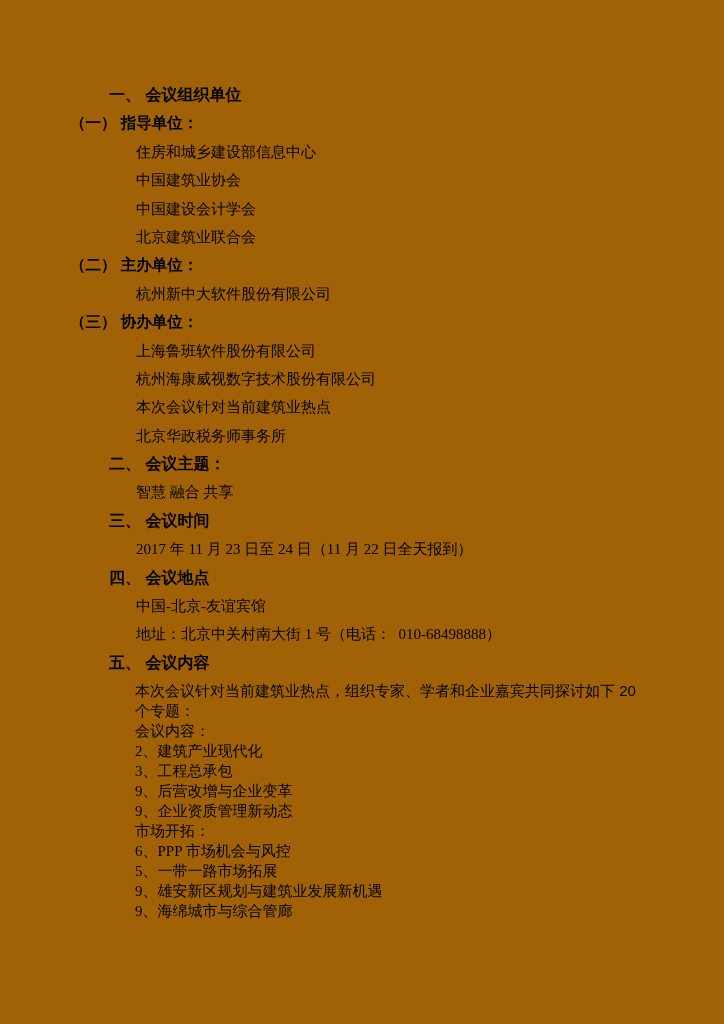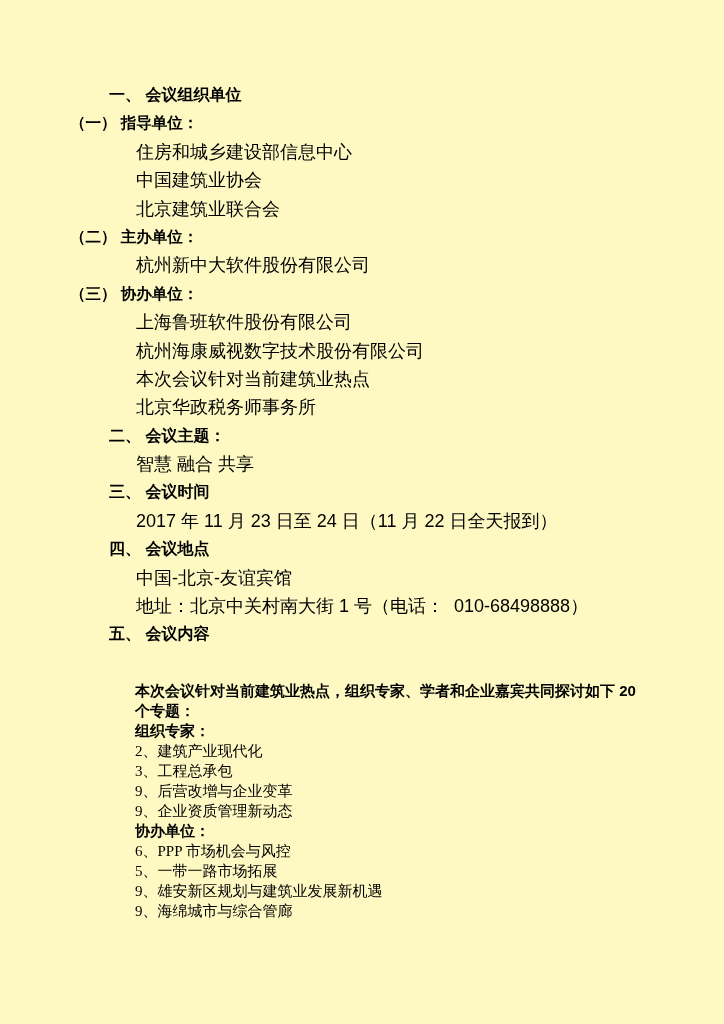--- a/index.html
+++ b/index.html
@@ -21,22 +21,22 @@
   
   .top-section {
     position: absolute;
     top: 81px;
     left: 0;
     width: 724px;
   }
   .top-section .line {
     height: 28.4px;
     line-height: 28.4px;
-    font-size: 18px;
-    font-family: Liberation Sans, sans-serif;
+    font-size: 15px;
+    font-family: Liberation Serif, serif;
   }
   .top-section .line.h1 {
     font-size: 16px;
     font-weight: 700;
     padding-left: 109px;
     font-family: "Liberation Sans", "DejaVu Sans", sans-serif;
   }
   .top-section .line.h2 {
     font-size: 15.5px;
     font-weight: 700;
@@ -54,57 +54,58 @@
     width: 724px;
   }
   .content-section .line {
     height: 20px;
     line-height: 20px;
     font-size: 15px;
     font-family: "Liberation Serif", "DejaVu Serif", serif;
     padding-left: 135px;
   }
   .content-section .line.bold {
-    font-weight: 700;
+    font-weight: 400;
     font-family: "Liberation Sans", "DejaVu Sans", sans-serif;
   }
 </style>
 </head>
 <body>
 
-<div class="page" style="background: #fef9c3; color: rgb(0, 0, 0);">
+<div class="page" style="background: #a16207; color: rgb(0, 0, 0);">
   <div class="top-section" id="top-section">
       <div class="line h1">一、 会议组织单位</div>
       <div class="line h2">（一） 指导单位：</div>
       <div class="line body">住房和城乡建设部信息中心</div>
       <div class="line body">中国建筑业协会</div>
+      <div class="line body">中国建设会计学会</div>
       <div class="line body">北京建筑业联合会</div>
       <div class="line h2">（二） 主办单位：</div>
       <div class="line body">杭州新中大软件股份有限公司</div>
       <div class="line h2">（三） 协办单位：</div>
       <div class="line body">上海鲁班软件股份有限公司</div>
       <div class="line body">杭州海康威视数字技术股份有限公司</div>
       <div class="line body">本次会议针对当前建筑业热点</div>
       <div class="line body">北京华政税务师事务所</div>
       <div class="line h1">二、 会议主题：</div>
       <div class="line body">智慧 融合 共享</div>
       <div class="line h1">三、 会议时间</div>
       <div class="line body">2017 年 11 月 23 日至 24 日（11 月 22 日全天报到）</div>
       <div class="line h1">四、 会议地点</div>
       <div class="line body">中国-北京-友谊宾馆</div>
       <div class="line body">地址：北京中关村南大街 1 号（电话：  010-68498888）</div>
       <div class="line h1">五、 会议内容</div>
     </div>
   <div class="content-section" id="content-section">
       <div class="line bold">本次会议针对当前建筑业热点，组织专家、学者和企业嘉宾共同探讨如下 20</div>
       <div class="line bold">个专题：</div>
-      <div class="line bold">组织专家：</div>
+      <div class="line bold">会议内容：</div>
       <div class="line item">2、建筑产业现代化</div>
       <div class="line item">3、工程总承包</div>
       <div class="line item">9、后营改增与企业变革</div>
       <div class="line item">9、企业资质管理新动态</div>
-      <div class="line bold">协办单位：</div>
+      <div class="line bold">市场开拓：</div>
       <div class="line item">6、PPP 市场机会与风控</div>
       <div class="line item">5、一带一路市场拓展</div>
       <div class="line item">9、雄安新区规划与建筑业发展新机遇</div>
       <div class="line item">9、海绵城市与综合管廊</div>
     </div>
 </div>
 
 </body></html>

